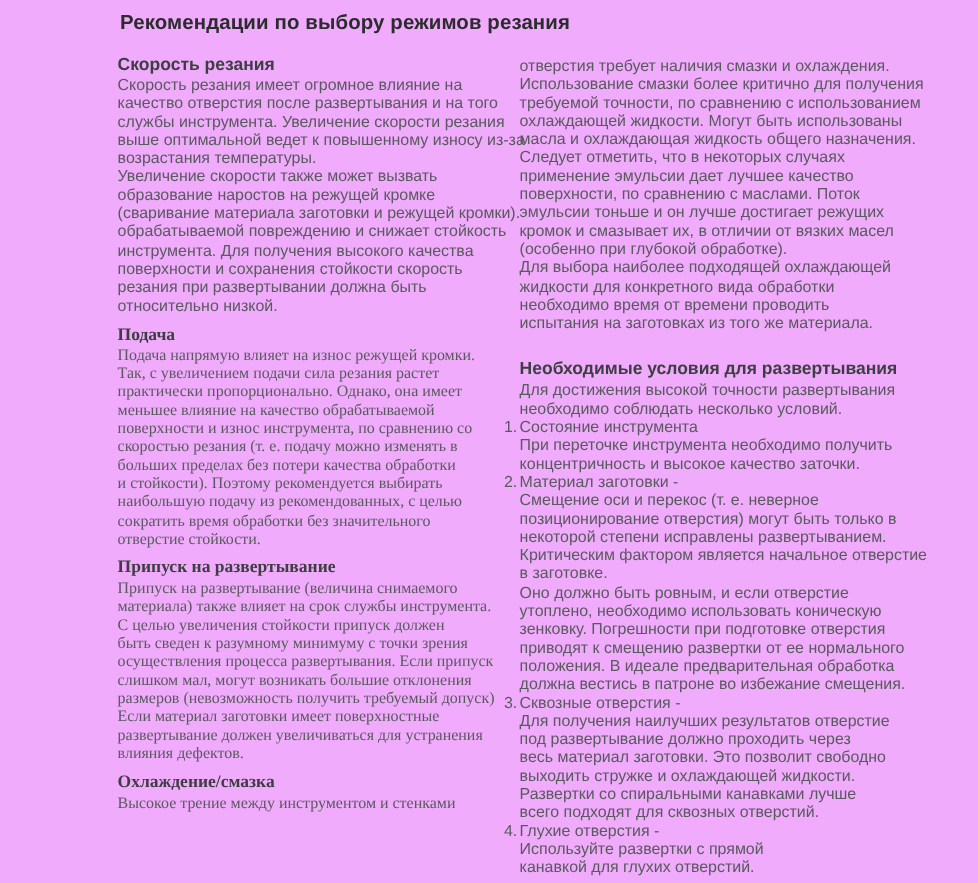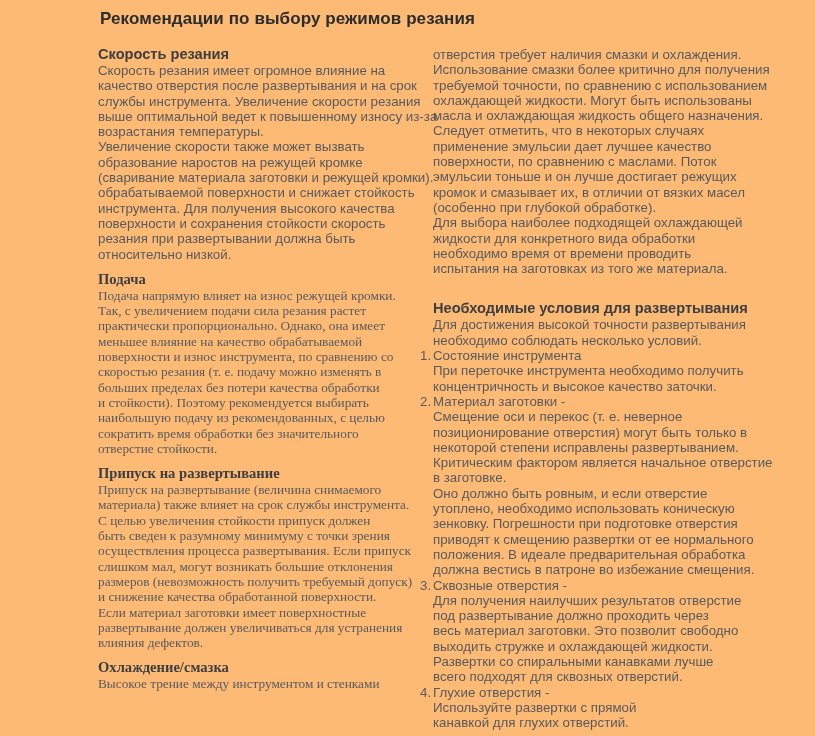--- a/index.html
+++ b/index.html
@@ -4,21 +4,21 @@
 <style>
   html, body {
     margin: 0;
     padding: 0;
     background: #ffffff;
   }
   .page {
     position: relative;
     width: 815px;
     height: 736px;
-    background: #fdba74;
+    background: #f0abfc;
     overflow: hidden;
     font-family: "Liberation Sans", sans-serif;
   }
   .title {
     position: absolute;
     left: 100px;
     top: 9px;
     margin: 0;
     font-size: 17px;
     font-weight: bold;
@@ -61,28 +61,28 @@
 </style>
 </head>
 <body>
 
 <div class="page">
   <h1 class="title">Рекомендации по выбору режимов резания</h1>
   <div class="col col-left" id="col-left">
       <section class="sec">
         <h2>Скорость резания</h2>
         <div class="line">Скорость резания имеет огромное влияние на</div>
-        <div class="line">качество отверстия после развертывания и на срок</div>
+        <div class="line">качество отверстия после развертывания и на того</div>
         <div class="line">службы инструмента. Увеличение скорости резания</div>
         <div class="line">выше оптимальной ведет к повышенному износу из-за</div>
         <div class="line">возрастания температуры.</div>
         <div class="line">Увеличение скорости также может вызвать</div>
         <div class="line">образование наростов на режущей кромке</div>
         <div class="line">(сваривание материала заготовки и режущей кромки).</div>
-        <div class="line">обрабатываемой поверхности и снижает стойкость</div>
+        <div class="line">обрабатываемой повреждению и снижает стойкость</div>
         <div class="line">инструмента. Для получения высокого качества</div>
         <div class="line">поверхности и сохранения стойкости скорость</div>
         <div class="line">резания при развертывании должна быть</div>
         <div class="line">относительно низкой.</div>
       </section>
       <section class="sec">
         <h2>Подача</h2>
         <div class="line">Подача напрямую влияет на износ режущей кромки.</div>
         <div class="line">Так, с увеличением подачи сила резания растет</div>
         <div class="line">практически пропорционально. Однако, она имеет</div>
@@ -97,21 +97,20 @@
       </section>
       <section class="sec">
         <h2>Припуск на развертывание</h2>
         <div class="line">Припуск на развертывание (величина снимаемого</div>
         <div class="line">материала) также влияет на срок службы инструмента.</div>
         <div class="line">С целью увеличения стойкости припуск должен</div>
         <div class="line">быть сведен к разумному минимуму с точки зрения</div>
         <div class="line">осуществления процесса развертывания. Если припуск</div>
         <div class="line">слишком мал, могут возникать большие отклонения</div>
         <div class="line">размеров (невозможность получить требуемый допуск)</div>
-        <div class="line">и снижение качества обработанной поверхности.</div>
         <div class="line">Если материал заготовки имеет поверхностные</div>
         <div class="line">развертывание должен увеличиваться для устранения</div>
         <div class="line">влияния дефектов.</div>
       </section>
       <section class="sec">
         <h2>Охлаждение/смазка</h2>
         <div class="line">Высокое трение между инструментом и стенками</div>
       </section>
     </div>
   <div class="col col-right" id="col-right">

